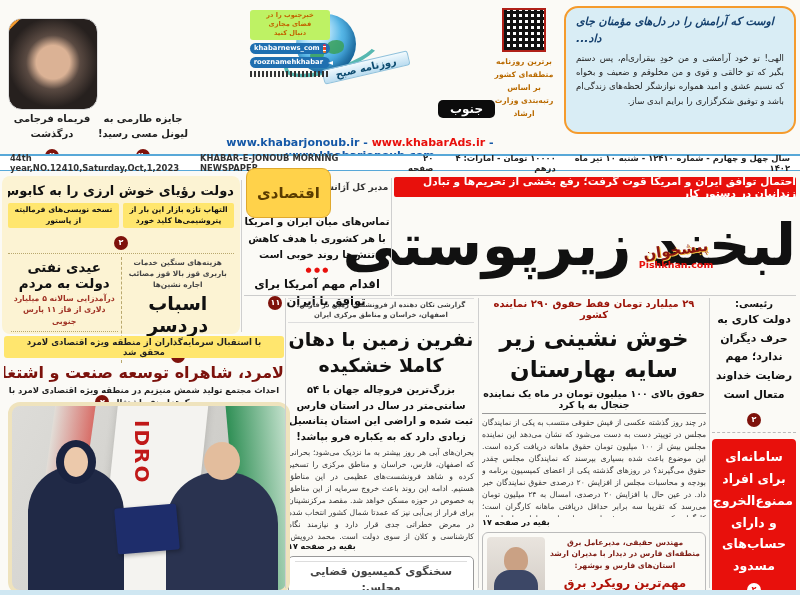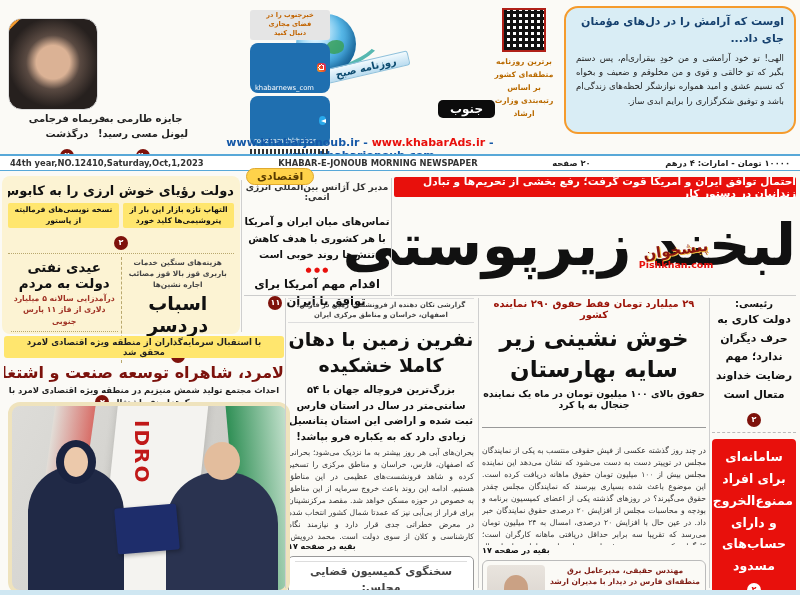--- a/index.html
+++ b/index.html
@@ -6,46 +6,46 @@
   .page{position:relative;width:800px;height:595px;margin:0 auto;background:#fbfaf6;
         font-family:"DejaVu Sans",sans-serif;direction:rtl;overflow:hidden;color:#111;}
   .abs{position:absolute;}
   .ctr{text-align:center;}
   .badge{display:inline-flex;align-items:center;justify-content:center;width:14px;height:14px;
          border-radius:50%;background:#7e120b;color:#fff;font-size:8px;font-weight:bold;}
   .badge.lt{background:#fff;color:#e8100c;}
   
   .prayer{right:4px;top:6px;width:232px;height:128px;background:#d9edf5;border:2px solid #f59b2d;
           border-radius:14px;padding:6px 10px;box-sizing:border-box;}
-  .prayer .t{color:#15406e;font-size:11px;font-weight:bold;text-align:right;line-height:1.5;}
+  .prayer .t{color:#15406e;font-size:11px;font-weight:bold;text-align:left;line-height:1.5;font-style:italic;}
   .prayer .bd{font-size:8.6px;color:#222;text-align:justify;line-height:1.65;margin-top:4px;}
   .qrblock{right:242px;top:8px;width:68px;text-align:center;}
   .qr{width:40px;height:40px;margin:0 auto;border:2px solid #b02018;background:
       repeating-linear-gradient(0deg,#111 0 3px,transparent 3px 6px),
       repeating-linear-gradient(90deg,#111 0 3px,#fff 3px 6px);}
   .rank{font-size:7.6px;font-weight:bold;color:#b96a00;line-height:1.7;margin-top:4px;}
   .khabar{left:338px;top:2px;width:196px;text-align:center;font-size:86px;font-weight:bold;
           color:#0c0c0c;line-height:1.15;letter-spacing:-4px;}
   .jonoub{left:438px;top:100px;background:#0c0c0c;color:#fff;font-size:12px;font-weight:bold;
           padding:2px 12px;border-radius:5px;}
   .globe{left:296px;top:14px;width:60px;height:60px;border-radius:50%;
          background:radial-gradient(circle at 32% 30%,#d9f2ff 0 14%,#57b8e8 45%,#1779b8 90%),#1779b8;
          box-shadow:inset -4px -6px 10px rgba(0,40,80,.4);}
   .globe .land{position:absolute;background:#3aa05a;border-radius:60% 40% 55% 45%;opacity:.85;}
   .swoosh{left:282px;top:38px;width:92px;height:26px;border:4px solid #2fa8a0;border-radius:50%;
           border-top-color:transparent;border-right-color:transparent;transform:rotate(-18deg);opacity:.8;}
   .ribbon{left:322px;top:60px;transform:rotate(-13deg);background:linear-gradient(#f2fafe,#badcf0);
           border:1px solid #8fc1dc;color:#0c4a6e;font-size:10px;font-weight:bold;
           padding:1px 12px;border-radius:3px;}
   .social{left:250px;top:10px;width:80px;text-align:center;}
-  .social .follow{font-size:6.6px;font-weight:bold;color:#c26400;background:#e5e5e5;border-radius:3px;
+  .social .follow{font-size:6.6px;font-weight:bold;color:#c26400;background:#bef264;border-radius:3px;
                   padding:1px 14px;line-height:1.4;}
   .srow{display:flex;align-items:center;justify-content:flex-start;gap:3px;background:#1f6fb0;
         border-radius:8px;padding:1px 4px;margin-top:3px;}
-  .srow .hdl{color:#fff;font-size:6.8px;font-weight:normal;direction:ltr;margin-top:40px;}
+  .srow .hdl{color:#fff;font-size:6.8px;font-weight:bold;direction:ltr;}
   .ig{width:9px;height:9px;border-radius:3px;background:
       radial-gradient(circle at 50% 50%,transparent 0 2px,#fff 2px 3px,transparent 3px),
       linear-gradient(45deg,#f5a623,#e8332e 60%,#c13584);}
   .tg{width:9px;height:9px;border-radius:50%;background:#29a9eb;position:relative;}
   .tg::after{content:"";position:absolute;left:2px;top:3px;border-top:2px solid transparent;
              border-bottom:2px solid transparent;border-right:5px solid #fff;}
   .barcode{height:6px;margin-top:3px;background:repeating-linear-gradient(90deg,#333 0 2px,transparent 2px 4px);}
   .pcard{border-radius:14px;overflow:hidden;border:1px solid #ddd;}
   .pcard .corner{position:absolute;width:16px;height:16px;background:#f59b2d;}
   .cap{font-size:10px;font-weight:bold;color:#222;text-align:center;line-height:1.5;}
@@ -60,22 +60,22 @@
   .banner{left:394px;top:177px;width:402px;height:20px;background:#e8100c;color:#fff;display:flex;
           align-items:center;justify-content:center;font-size:10.6px;font-weight:bold;border-radius:2px;}
   .lead{left:394px;top:198px;width:402px;height:97px;text-align:center;}
   .lead .h{font-size:58px;font-weight:bold;letter-spacing:-2px;line-height:95px;white-space:nowrap;}
   .pishkhan{position:absolute;left:232px;top:42px;width:100px;text-align:center;}
   .pishkhan .fa{color:#8b1510;font-size:15px;font-weight:bold;transform:rotate(-8deg);display:inline-block;
                 text-shadow:1px 1px 0 #f5c542;}
   .pishkhan .en{color:#e8100c;font-size:9.5px;font-weight:bold;direction:ltr;}
   .eco{left:2px;top:176px;width:238px;height:158px;background:#fcf3d3;border-radius:8px;
        padding:4px 6px;box-sizing:border-box;}
-  .eco-label{left:246px;top:168px;background:#ffd24a;border-radius:9px;padding:1px 10px;
-             font-size:11px;font-weight:bold;color:#5a3c00;border:1px solid #e0a92e;z-index:3;}
+  .eco-label{left:246px;top:168px;background:#ffd24a;border-radius:9px;padding:15px 10px;
+             font-size:15px;font-weight:bold;color:#5a3c00;border:1px solid #e0a92e;z-index:3;}
   .eco .hd{font-size:13px;font-weight:bold;text-align:center;white-space:nowrap;overflow:hidden;
            letter-spacing:-0.3px;padding:3px 0 5px;}
   .eco-subs{display:flex;gap:4px;}
   .eco-subs span{flex:1;background:#ffe66e;font-size:7.6px;font-weight:bold;text-align:center;
                  padding:2px 2px;border-radius:2px;line-height:1.4;}
   .dotline{border-top:1px dotted #b9a86e;margin:3px 0;}
   .eco-cols{display:flex;}
   .eco-cols > div{flex:1;padding:0 3px;text-align:center;}
   .eco-cols .rt{border-left:1px dashed #b9a86e;}
   .eco .k{font-size:7.4px;font-weight:bold;color:#444;line-height:1.5;}
@@ -91,21 +91,21 @@
   .vline{border-left:1px solid #cfcfcf;width:0;}
   .hline{border-top:1px solid #ccc;height:0;}
   .rail{left:712px;top:298px;width:84px;text-align:center;}
   .rail .k{font-size:10px;font-weight:bold;}
   .rail .hd1{font-size:11px;font-weight:bold;line-height:1.7;margin:2px 0 3px;}
   .redbox{background:#e8100c;color:#fff;border-radius:4px;padding:7px 3px;font-size:12.5px;
           font-weight:bold;line-height:1.75;margin-top:6px;}
   .khosh{left:482px;top:298px;width:224px;text-align:center;}
   .khosh .k{color:#9b1308;font-size:10px;font-weight:bold;}
   .khosh .hd{font-size:23px;font-weight:bold;line-height:1.35;margin:3px 0;}
-  .khosh .sub{font-size:9.4px;font-weight:bold;border-bottom:1px solid #999;padding-bottom:17px;margin-bottom:17px;}
+  .khosh .sub{font-size:9.4px;font-weight:bold;border-bottom:1px solid #999;padding-bottom:3px;margin-bottom:3px;}
   .body-txt{font-size:7.7px;color:#333;text-align:justify;line-height:1.55;overflow:hidden;}
   .more{font-size:8px;font-weight:bold;text-align:left;margin-top:1px;}
   .hbox{border:1px solid #bbb;border-radius:6px;margin-top:5px;padding:4px;display:flex;gap:4px;
         align-items:stretch;text-align:center;}
   .hbox .txt{flex:1;}
   .hbox .k2{font-size:7.6px;font-weight:bold;color:#7d1a12;line-height:1.5;}
   .hbox .hd{font-size:12px;font-weight:bold;color:#b01208;line-height:1.6;margin-top:3px;}
   .hphoto{width:58px;height:70px;border-radius:4px;flex:none;position:relative;overflow:hidden;
           background:linear-gradient(#e9e4de,#cfc9c2);}
   .hphoto .head{position:absolute;left:17px;top:10px;width:24px;height:26px;border-radius:50% 50% 45% 45%;
@@ -189,30 +189,31 @@
   </div>
 
   <div class="abs" style="left:96px;top:111px;width:94px;">
     <div class="cap">جایزه طارمی به لیونل مسی رسید!</div>
     <div class="ctr" style="margin-top:2px;"><span class="badge">۲۰</span></div>
   </div>
 
   <div class="abs pcard wphoto" style="left:8px;top:18px;width:88px;height:90px;">
     <div class="corner" style="left:-8px;top:-8px;transform:rotate(45deg);"></div>
   </div>
-  <div class="abs" style="left:23px;top:111px;width:88px;">
+  <div class="abs" style="left:8px;top:111px;width:88px;">
     <div class="cap">فریماه فرجامی درگذشت</div>
     <div class="ctr" style="margin-top:2px;"><span class="badge">۲</span></div>
   </div>
 
   <div class="abs urls">
     <span class="u-b">www.khabarjonoub.ir</span><span class="u-b"> - </span><span class="u-r">www.khabarAds.ir</span><span class="u-b"> - </span><span class="u-b">www.khabarjonoub.com</span>
   </div>
 
   <div class="abs dateline">
+    <span>سال چهل و چهارم - شماره ۱۲۴۱۰ - شنبه ۱۰ تیر ماه ۱۴۰۲</span>
     <span>۱۰۰۰۰ تومان - امارات: ۴ درهم</span>
     <span>۲۰ صفحه</span>
     <span class="en">KHABAR-E-JONOUB MORNING NEWSPAPER</span>
     <span class="en">44th year,NO.12410,Saturday,Oct,1,2023</span>
   </div>
 
   <div class="abs banner">احتمال توافق ایران و آمریکا قوت گرفت؛ رفع بخشی از تحریم‌ها و تبادل زندانیان در دستور کار</div>
   <div class="abs lead">
     <div class="h">لبخند زیرپوستی</div>
     <div class="pishkhan">

